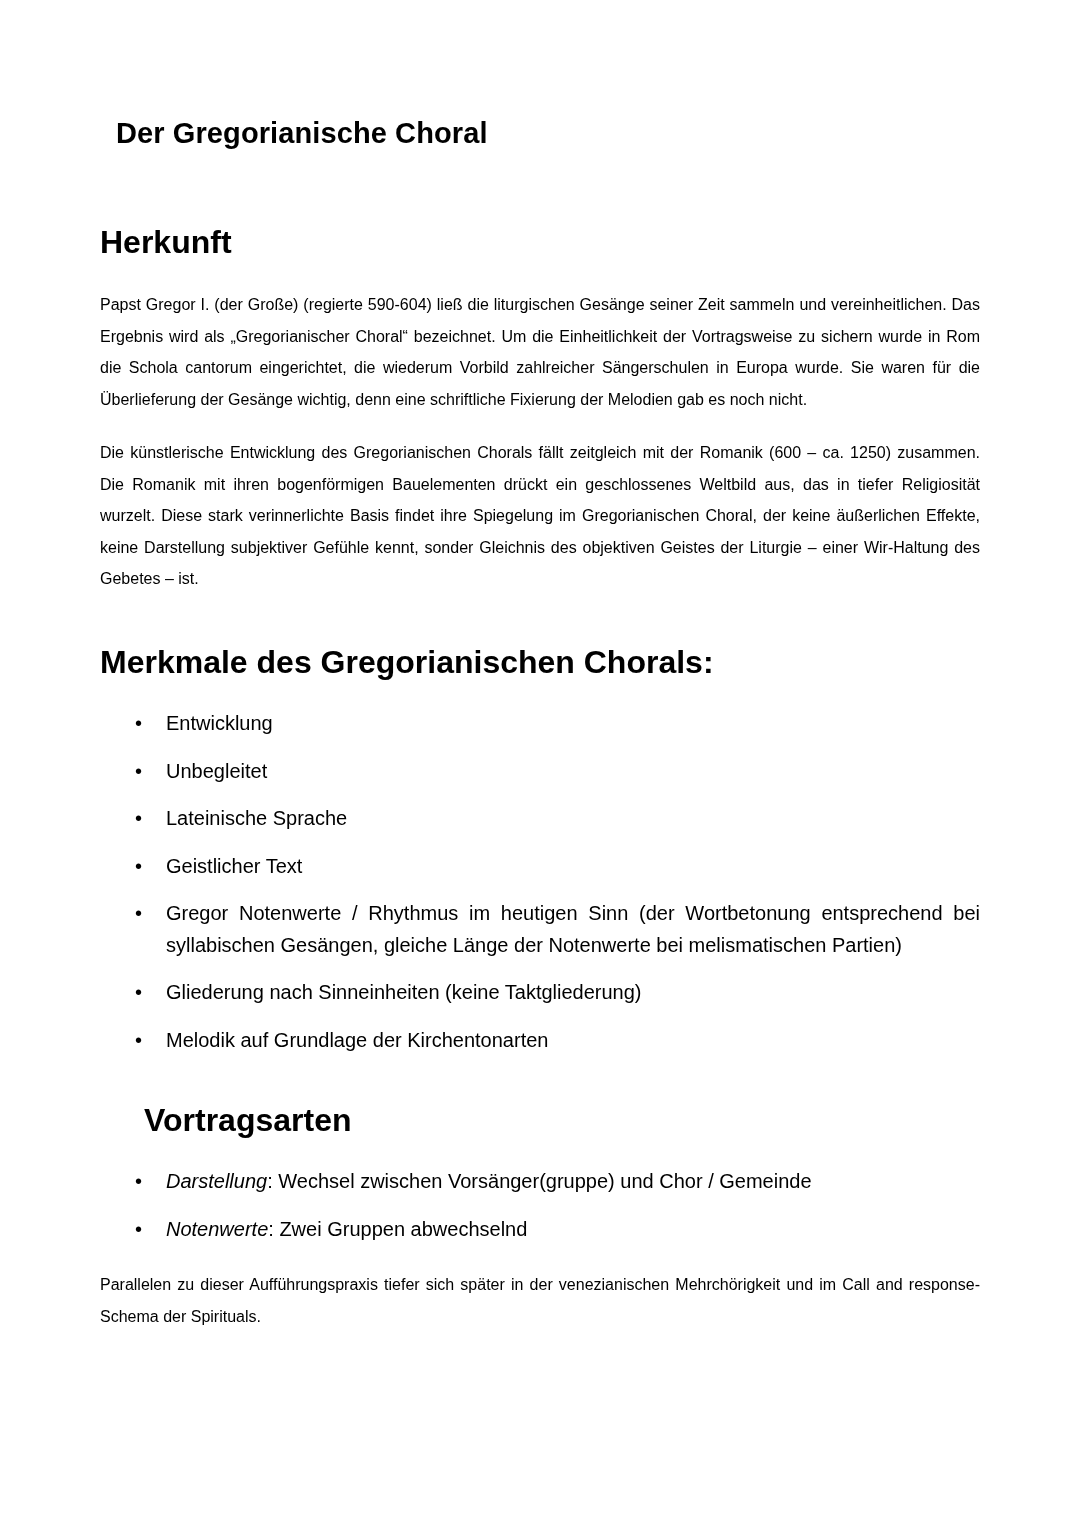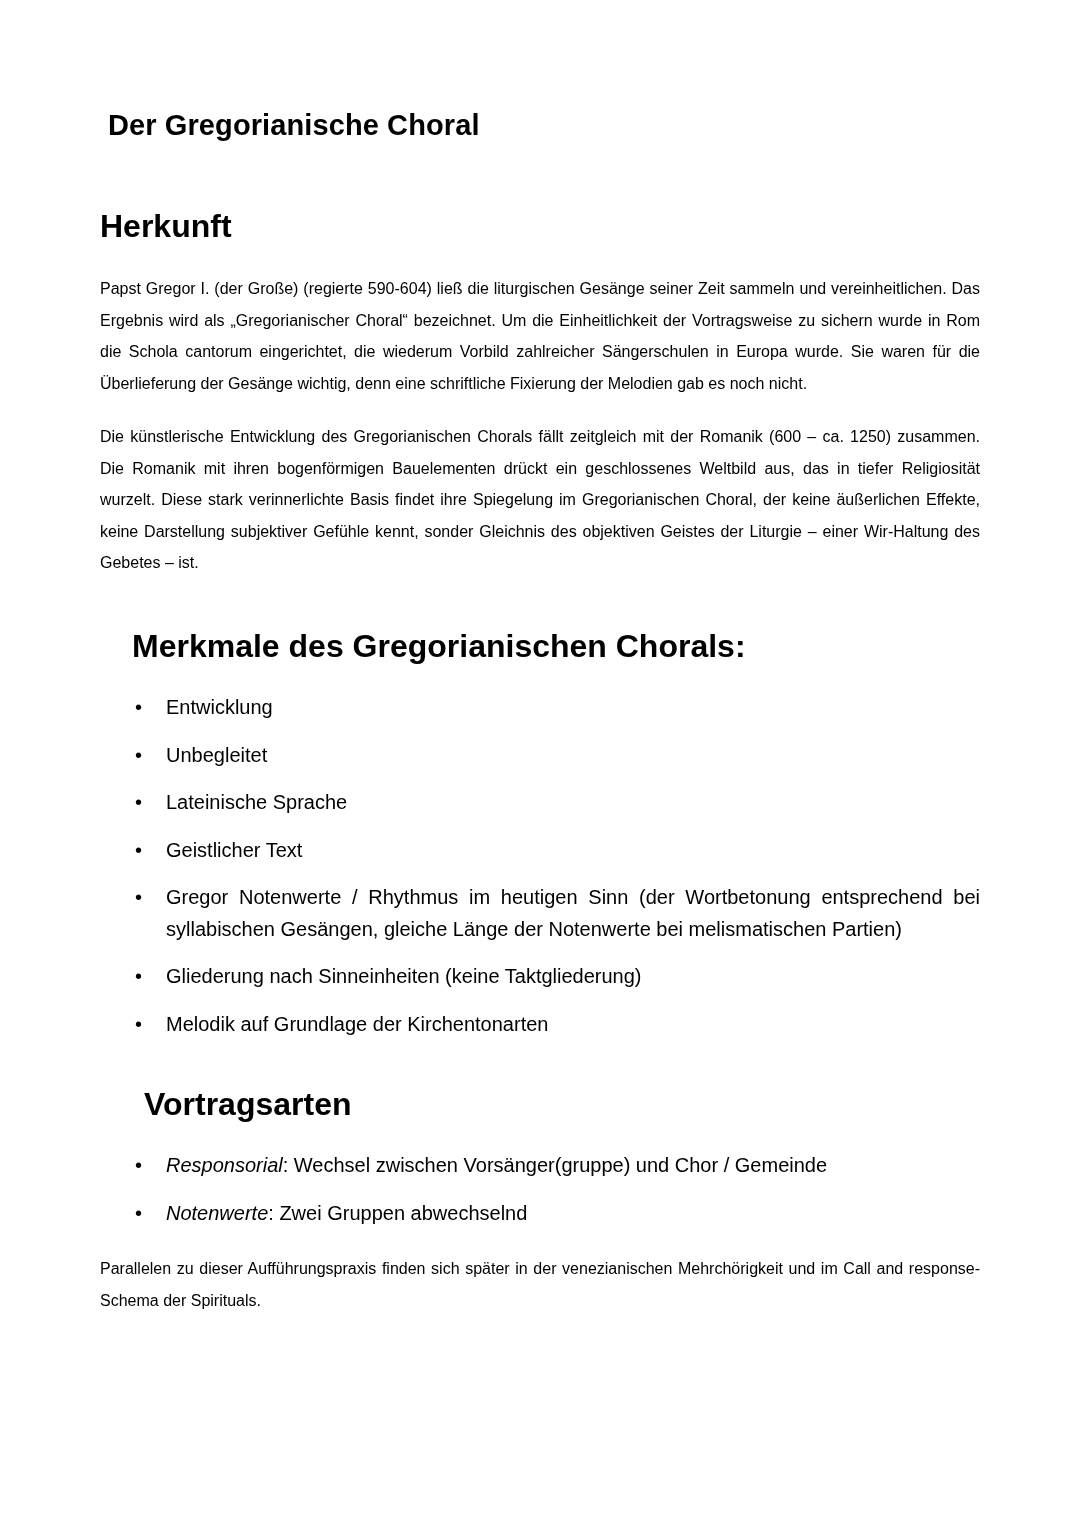--- a/index.html
+++ b/index.html
@@ -27,32 +27,32 @@
   .content {
     position: absolute;
     left: 100px;
     top: 0;
     width: 880px;
   }
   h1.doc-title {
     font-size: 29px;
     font-weight: bold;
     letter-spacing: 0.1px;
-    margin: 8px;
+    margin: 16px;
     padding-top: 100px;
     line-height: 1.2;
   }
   h2.section-heading {
     font-size: 32px;
     font-weight: bold;
     margin: 0;
     line-height: 1.2;
   }
   h2.h-herkunft   { padding-top: 56px; }
-  h2.h-merkmale   { padding-top: 48px; margin-left: 32px; }
+  h2.h-merkmale   { padding-top: 48px; }
   h2.h-vortrag    { padding-top: 45px; margin-left: 44px; }
 
   p.body-par {
     font-size: 16px;
     line-height: 31.5px;
     text-align: justify;
     text-justify: inter-word;
     margin: 0;
     hyphens: manual;
   }
@@ -138,24 +138,24 @@
           <span class="bullet-marker">•</span>
           <span class="li-text">Melodik auf Grundlage der Kirchentonarten</span>
         </li>
       </ul>
 
     <h2 class="section-heading h-vortrag">Vortragsarten</h2>
 
     <ul class="bullets ul-vortrag">
         <li>
           <span class="bullet-marker">•</span>
-          <span class="li-text"><em class="term-italic">Responsorial</em>: Wechsel zwischen Vorsänger(gruppe) und Chor / Gemeinde</span>
+          <span class="li-text"><em class="term-italic">Darstellung</em>: Wechsel zwischen Vorsänger(gruppe) und Chor / Gemeinde</span>
         </li>
         <li>
           <span class="bullet-marker">•</span>
           <span class="li-text"><em class="term-italic">Notenwerte</em>: Zwei Gruppen abwechselnd</span>
         </li>
       </ul>
 
-    <p class="body-par p-closing">Parallelen zu dieser Aufführungspraxis finden sich später in der venezianischen Mehrchörigkeit und im Call and response-Schema der Spirituals.</p>
+    <p class="body-par p-closing">Parallelen zu dieser Aufführungspraxis tiefer sich später in der venezianischen Mehrchörigkeit und im Call and response-Schema der Spirituals.</p>
 
   </div>
 </div>
 
 </body></html>

